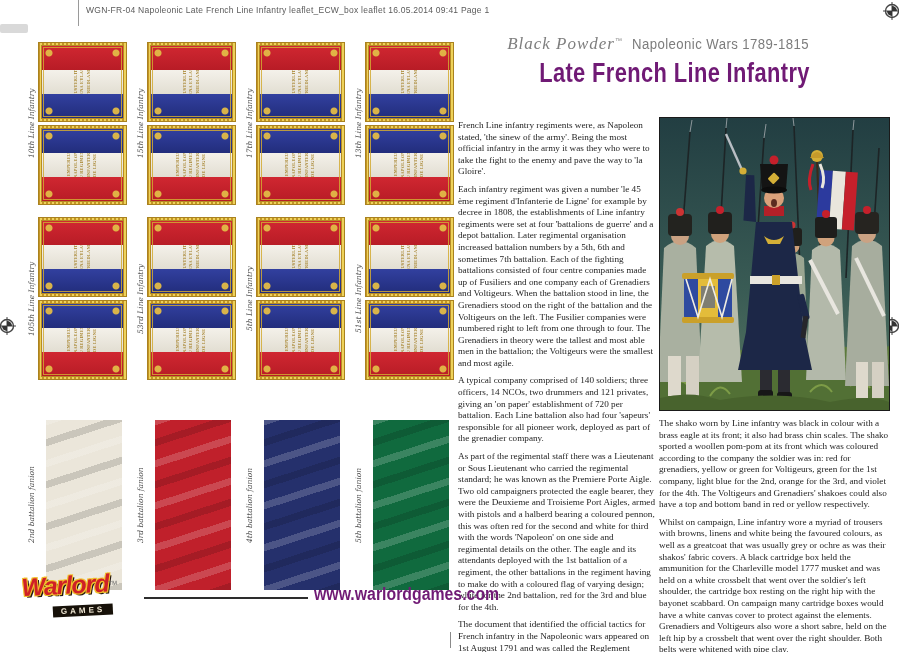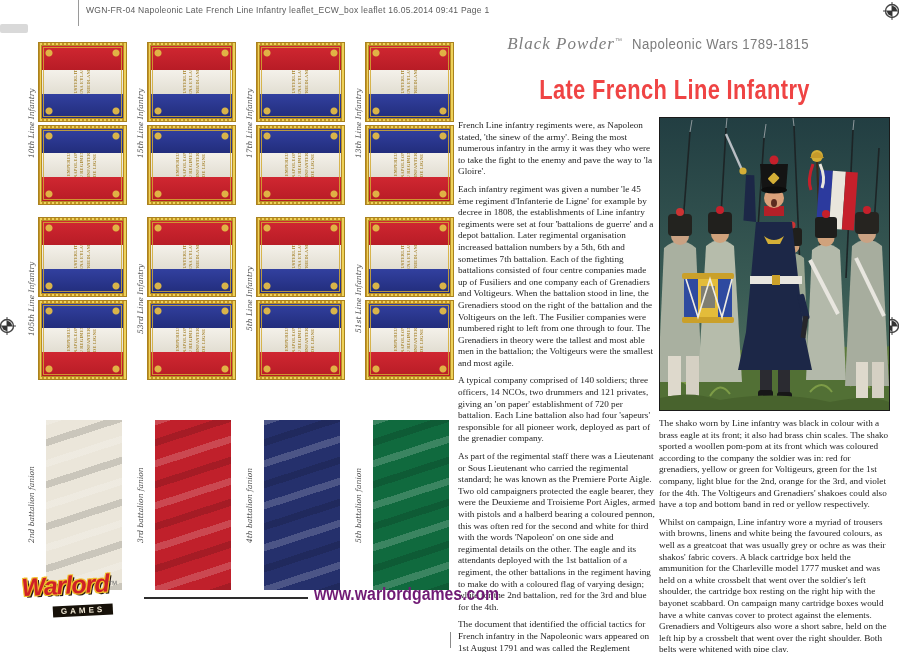--- a/index.html
+++ b/index.html
@@ -40,21 +40,21 @@
   .fanion{width:76px;height:170px;margin-left:8px;position:relative;}
   .fanion::after{content:"";position:absolute;inset:0;background:
      repeating-linear-gradient(-18deg,rgba(0,0,0,.14) 0 7px,rgba(0,0,0,0) 7px 20px,rgba(255,255,255,.18) 20px 27px,rgba(255,255,255,0) 27px 40px);}
   .f-white{background:#ebe6da;} .f-red{background:#c0202b;} .f-blue{background:#25306c;} .f-green{background:#106a3e;}
   
   .masthead{position:absolute;left:458px;top:34px;width:432px;text-align:center;white-space:nowrap;}
   .brand-script{font-family:Liberation Serif, serif;font-style:italic;font-size:17px;color:#7e7e7e;letter-spacing:1px;}
   .brand-tm{font-size:7px;color:#8a8a8a;vertical-align:super;}
   .series{display:inline-block;transform:scaleX(.85);transform-origin:left center;
           font-size:15.5px;color:#7c7c7c;font-weight:500;letter-spacing:.5px;margin-left:6px;}
-  .title{margin-top:20px;color:#ef4444;}
+  .title{margin-top:3px;color:#701a75;}
   .title>span{display:inline-block;transform:scaleX(.78);transform-origin:center;
           font-size:28px;font-weight:700;letter-spacing:.5px;}
   
   .colL{position:absolute;left:458px;top:120px;width:197px;}
   .colR{position:absolute;left:659px;top:117px;width:231px;}
   .colL p,.colR p{font-family:"Liberation Serif",serif;font-size:9.2px;line-height:1.26;color:#1e1e1e;margin:0 0 6px;}
   .painting{width:231px;height:294px;box-sizing:border-box;border:1px solid #1a1a1a;margin-bottom:7px;display:block;}
   
   .logo{position:absolute;left:22px;top:570px;width:120px;transform:rotate(-3deg);}
   .logo-main{font-weight:900;font-style:italic;font-size:25px;color:#cf2027;letter-spacing:-1px;
@@ -315,21 +315,21 @@
 
   <div class="masthead">
     <div>
       <span class="brand-script">Black Powder</span><span class="brand-tm">™</span>
       <span class="series">Napoleonic Wars 1789-1815</span>
     </div>
     <div class="title"><span>Late French Line Infantry</span></div>
   </div>
 
   <div class="colL">
-    <p>French Line infantry regiments were, as Napoleon stated, 'the sinew of the army'. Being the most numerous infantry in the army it was they who were to take the fight to the enemy and pave the way to 'la Gloire'.</p>
+    <p>French Line infantry regiments were, as Napoleon stated, 'the sinew of the army'. Being the most official infantry in the army it was they who were to take the fight to the enemy and pave the way to 'la Gloire'.</p>
     <p>Each infantry regiment was given a number 'le 45 ème regiment d'Infanterie de Ligne' for example by decree in 1808, the establishments of Line infantry regiments were set at four 'battalions de guerre' and a depot battalion. Later regimental organisation increased battalion numbers by a 5th, 6th and sometimes 7th battalion. Each of the fighting battalions consisted of four centre companies made up of Fusiliers and one company each of Grenadiers and Voltigeurs. When the battalion stood in line, the Grenadiers stood on the right of the battalion and the Voltigeurs on the left. The Fusilier companies were numbered right to left from one through to four. The Grenadiers in theory were the tallest and most able men in the battalion; the Voltigeurs were the smallest and most agile.</p>
     <p>A typical company comprised of 140 soldiers; three officers, 14 NCOs, two drummers and 121 privates, giving an 'on paper' establishment of 720 per battalion. Each Line battalion also had four 'sapeurs' responsible for all pioneer work, deployed as part of the grenadier company.</p>
     <p>As part of the regimental staff there was a Lieutenant or Sous Lieutenant who carried the regimental standard; he was known as the Premiere Porte Aigle. Two old campaigners protected the eagle bearer, they were the Deuxieme and Troisieme Port Aigles, armed with pistols and a halberd bearing a coloured pennon, this was often red for the second and white for third with the words 'Napoleon' on one side and regimental details on the other. The eagle and its attendants deployed with the 1st battalion of a regiment, the other battalions in the regiment having to make do with a coloured flag of varying design; white for the 2nd battalion, red for the 3rd and blue for the 4th.</p>
     <p>The document that identified the official tactics for French infantry in the Napoleonic wars appeared on 1st August 1791 and was called the Reglement Concernant l'Exercice et les Manoeuvres de L'infanterie. These regulations concentrated heavily on line tactics with the acceptance that battalions would move towards the enemy in column and then deploy into line when in effective musket range.</p>
 
   </div>
 
   <div class="colR">
 
     <svg class="painting" viewBox="0 0 229 292">

